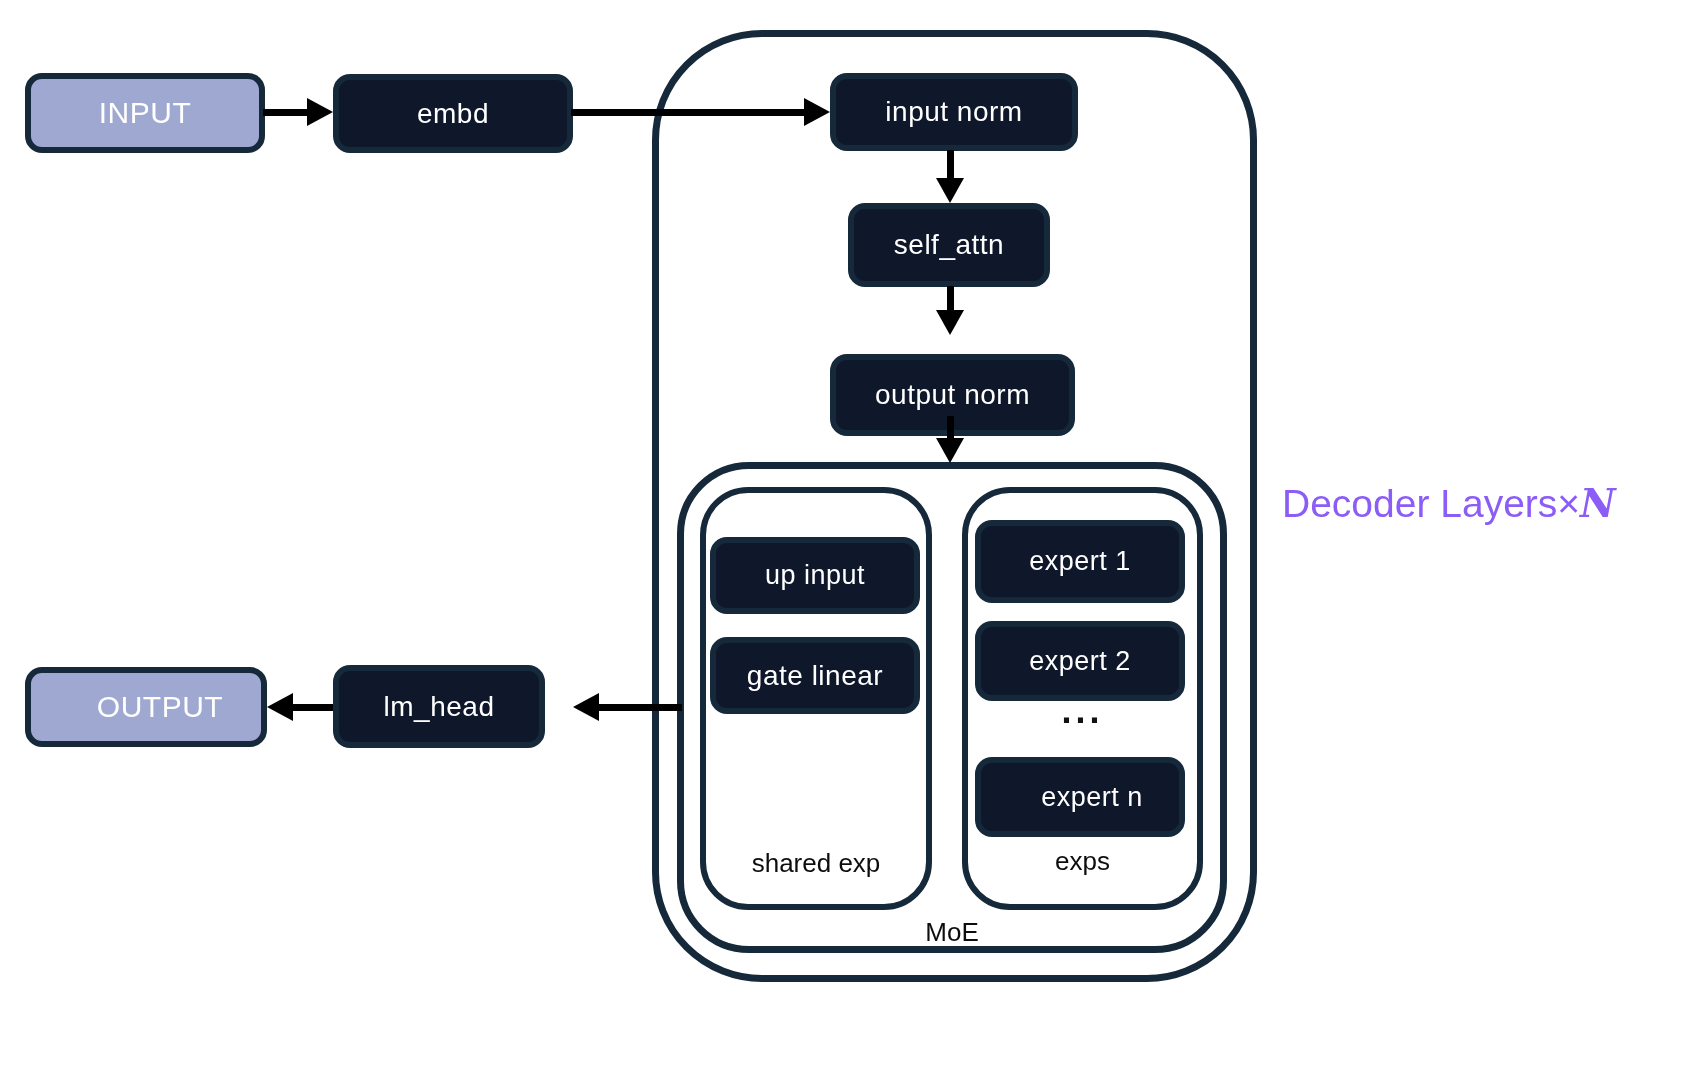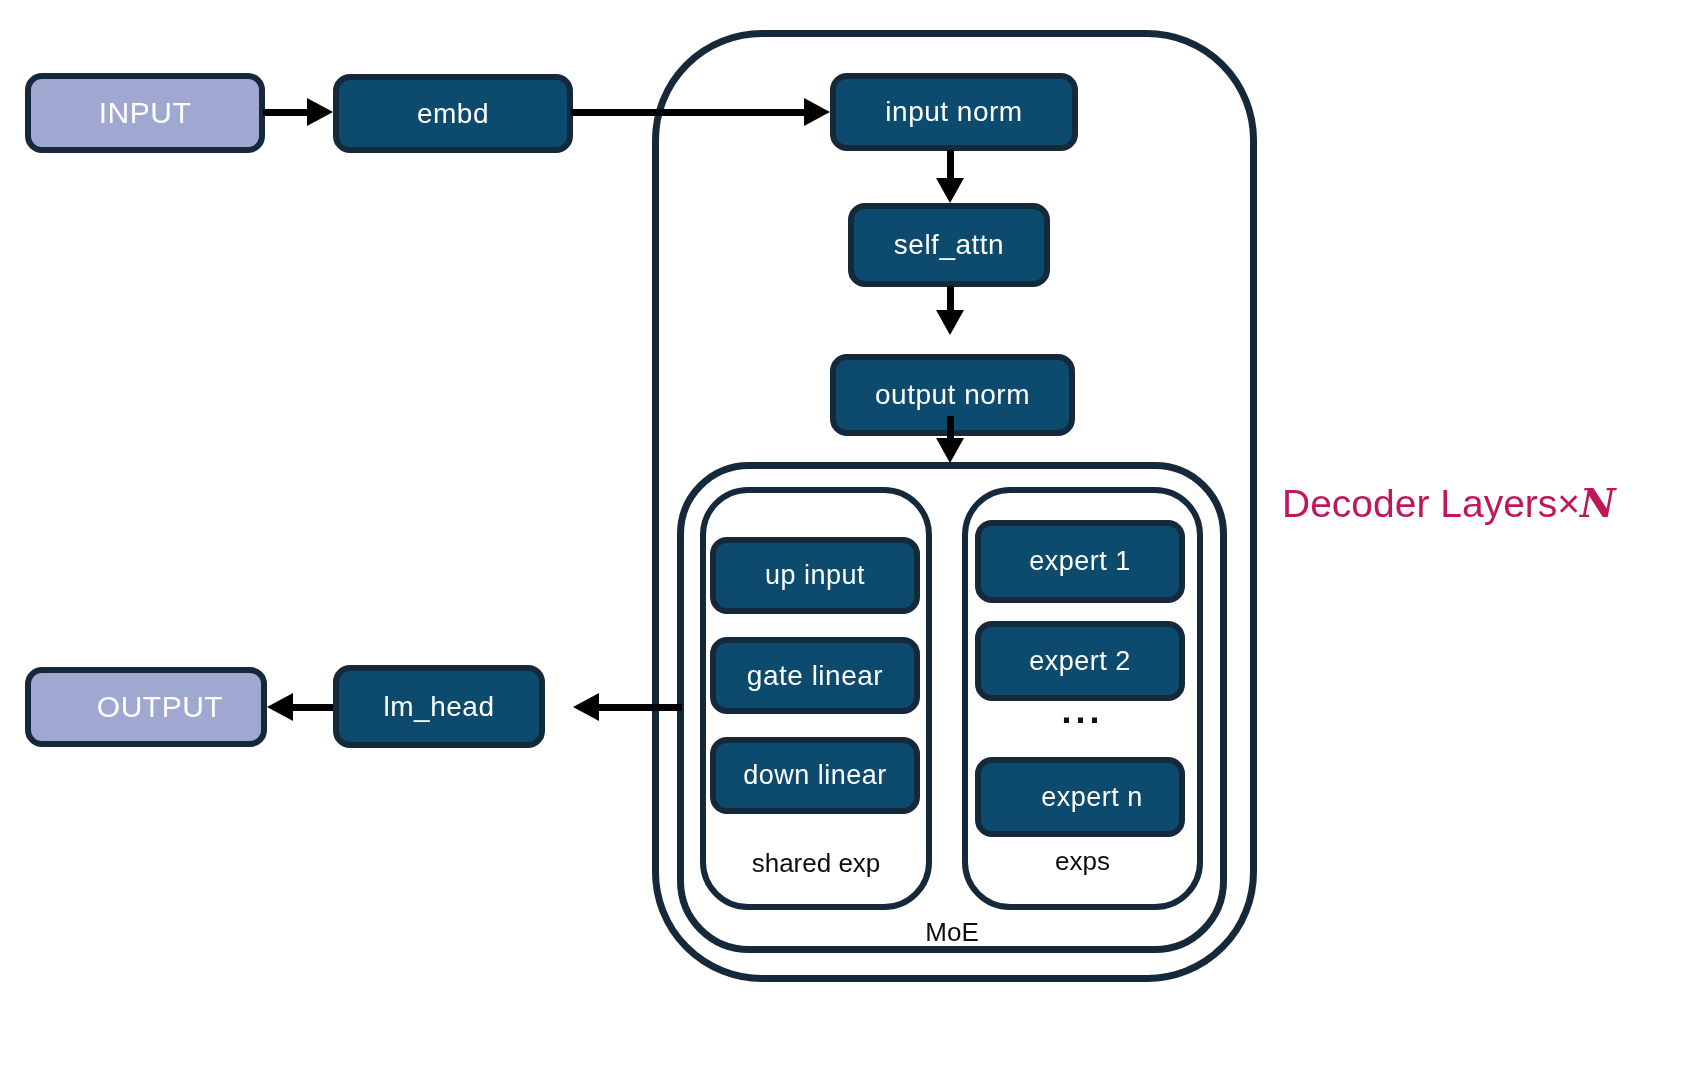--- a/index.html
+++ b/index.html
@@ -22,21 +22,21 @@
     border: 6px solid #15293b;
     border-radius: 17px;
     display: flex;
     align-items: center;
     justify-content: center;
     color: #ffffff;
     font-size: 28px;
     letter-spacing: 0.5px;
     white-space: nowrap;
   }
-  .salmon { background: #0c4a6e; }
+  .salmon { background: #0f172a; }
   .purple { background: #9fa8d1; }
   .io-node { font-size: 30px; }
   
   .container {
     position: absolute;
     box-sizing: border-box;
     border: 7px solid #15293b;
     background: transparent;
   }
   .decoder-container { left: 652px; top: 30px; width: 605px; height: 952px; border-radius: 110px; }
@@ -50,21 +50,21 @@
     color: #0d0d0d;
     font-size: 26px;
     text-align: center;
     white-space: nowrap;
   }
   .decoder-label {
     position: absolute;
     left: 1282px;
     top: 480px;
     font-size: 39px;
-    color: #be185d;
+    color: #8b5cf6;
     white-space: nowrap;
   }
   .decoder-label .n-italic {
     font-family: "DejaVu Serif", serif;
     font-style: italic;
     font-weight: bold;
   }
   .ellipsis-label {
     position: absolute;
     left: 962px;
@@ -110,21 +110,20 @@
   <div class="node salmon" style="left:830px; top:73px; width:248px; height:78px;">input norm</div>
 
   <div class="node salmon" style="left:848px; top:203px; width:202px; height:84px;">self_attn</div>
 
   <div class="node salmon" style="left:830px; top:354px; width:245px; height:82px;">output norm</div>
 
   <div class="node salmon" style="left:710px; top:537px; width:210px; height:77px; font-size:27px;">up input</div>
 
   <div class="node salmon" style="left:710px; top:637px; width:210px; height:77px; font-size:28px;">gate linear</div>
 
-  <div class="node salmon" style="left:710px; top:737px; width:210px; height:77px; font-size:27px;">down linear</div>
 
   <div class="black-label" style="left:700px; top:848px; width:232px;">shared exp</div>
 
   <div class="node salmon" style="left:975px; top:520px; width:210px; height:83px; font-size:27px;">expert 1</div>
 
   <div class="node salmon" style="left:975px; top:621px; width:210px; height:80px; font-size:27px;">expert 2</div>
 
   <div class="ellipsis-label">...</div>
 
   <div class="node salmon" style="left:975px; top:757px; width:210px; height:80px; font-size:27px;padding-left:24px;">expert n</div>

